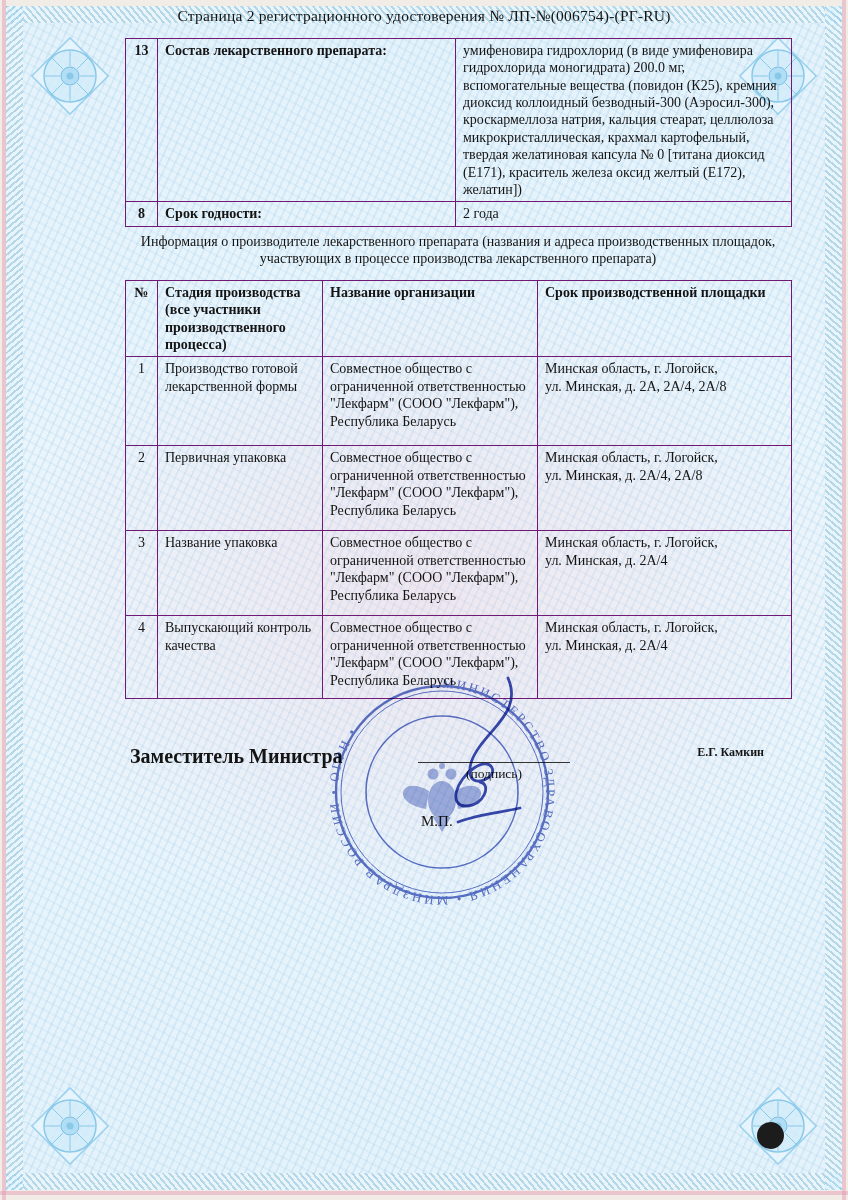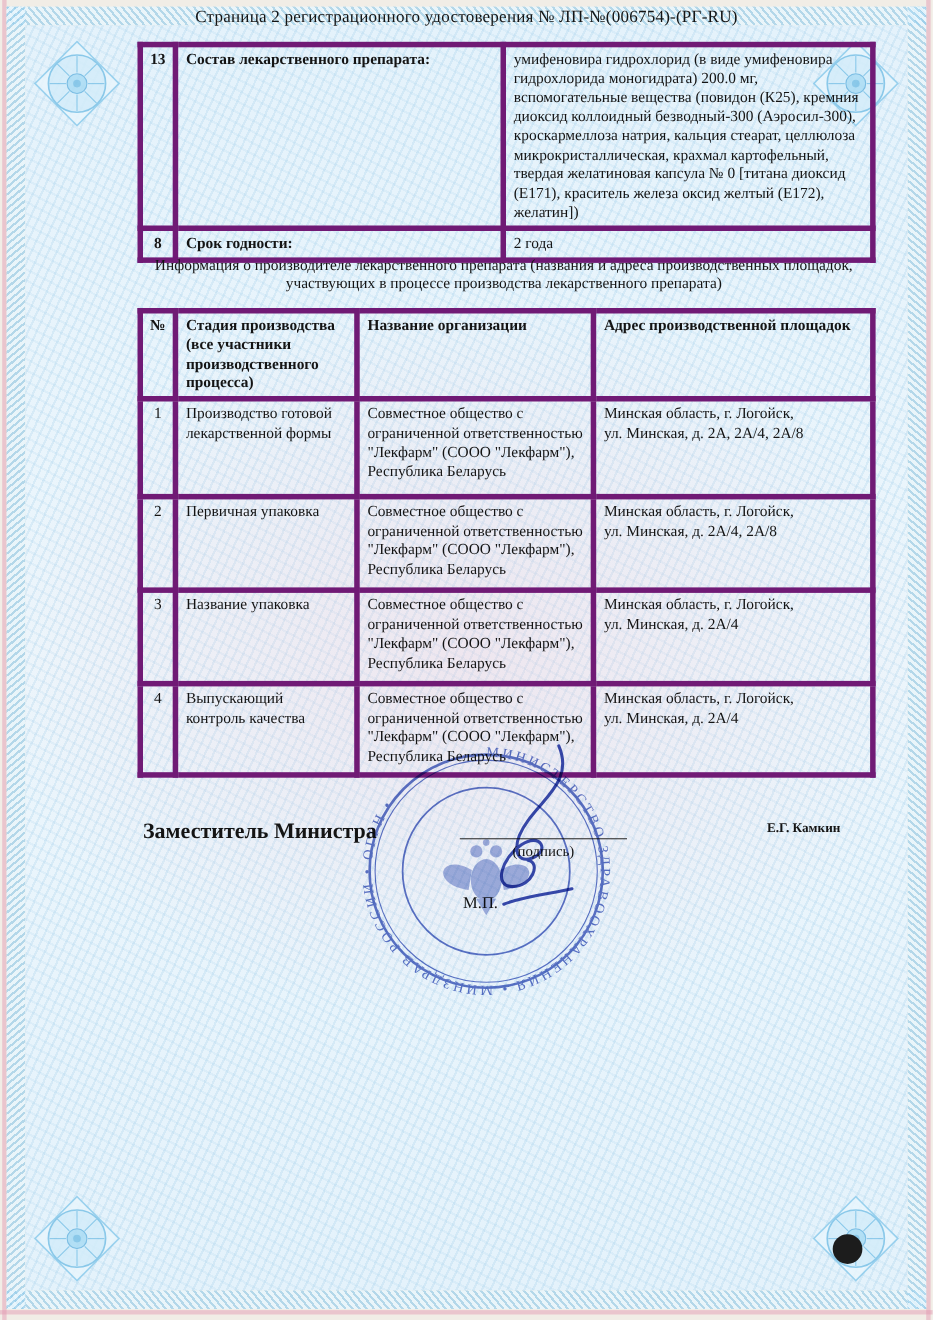--- a/index.html
+++ b/index.html
@@ -42,21 +42,21 @@
   .rosette.br { left:736px; top:1084px; }
 
   .black-dot { position:absolute; left:757px; top:1122px; width:27px; height:27px;
     border-radius:50%; background:#1c1c1c; }
 
   
   .header-line { position:absolute; top:7px; left:0; width:100%; text-align:center;
     font-size:15.5px; letter-spacing:.2px; }
 
   table.tbl { position:absolute; border-collapse:collapse; table-layout:fixed; }
-  table.tbl td, table.tbl th { border:5px solid #701a75; vertical-align:top;
+  table.tbl td, table.tbl th { border:1px solid #701a75; vertical-align:top;
     padding:3px 7px; font-size:14px; line-height:1.24; text-align:left; }
   table.tbl .num { text-align:center; padding:3px 2px; }
   .bold { font-weight:bold; }
   .center { text-align:left; }
   .preline { white-space:pre-line; }
 
   .t1 { top:38px; left:125px; width:666px; }
   .t1 tr.r13 td { height:157px; }
   .t1 tr.r14 td { height:25px; }
 
@@ -163,21 +163,21 @@
         <col style="width:254px">
       </colgroup>
     <tbody>
         <tr class="hdr">
       <th class="num">№</th>
       <th class="preline">Стадия производства
 (все участники
 производственного
 процесса)</th>
       <th>Название организации</th>
-      <th>Адрес производственной площадок</th>
+      <th>Срок производственной площадки</th>
     </tr>
     <tr class="row1">
       <td class="num">1</td>
       <td>Производство готовой лекарственной формы</td>
       <td>Совместное общество с ограниченной ответственностью "Лекфарм" (СООО "Лекфарм"), Республика Беларусь</td>
       <td class="preline">Минская область, г. Логойск,
 ул. Минская, д. 2А, 2А/4, 2А/8</td>
     </tr>
     <tr class="row2">
       <td class="num">2</td>

